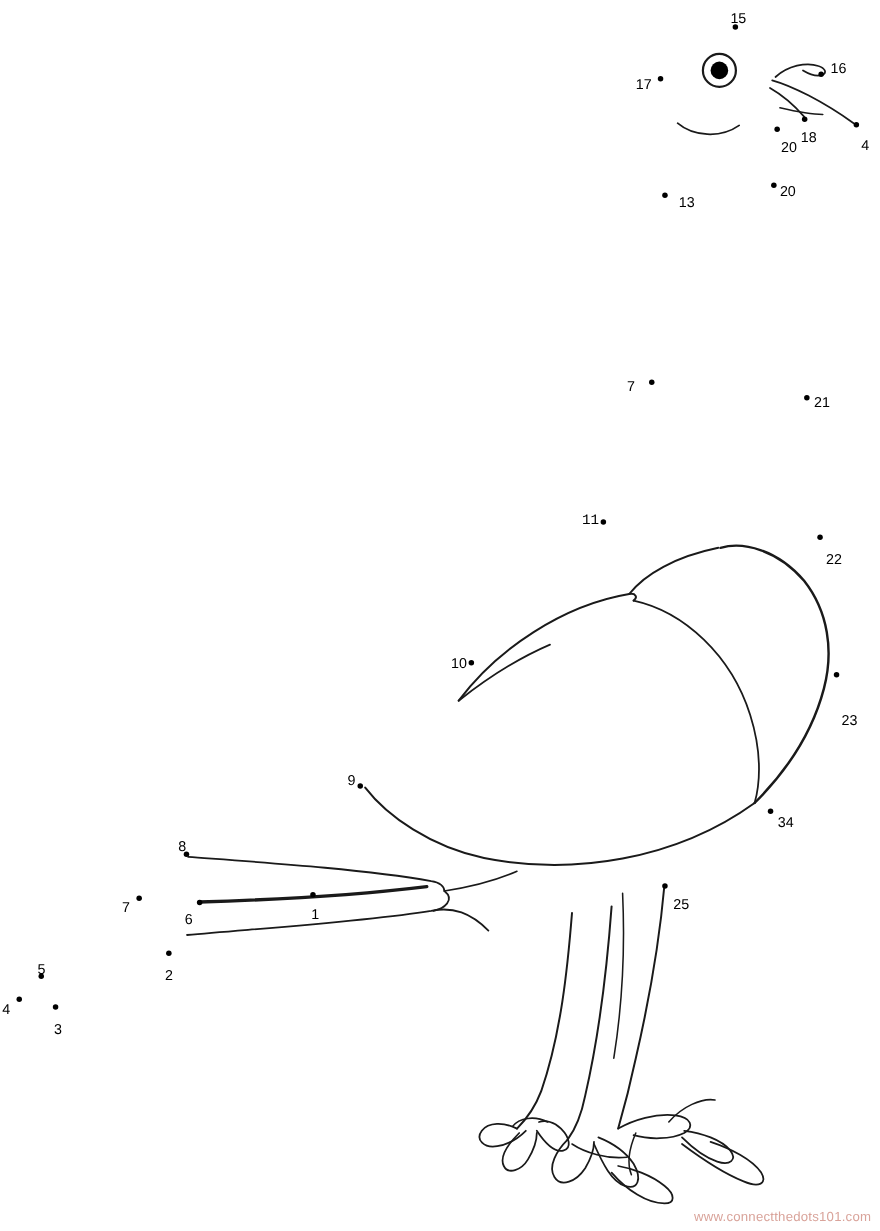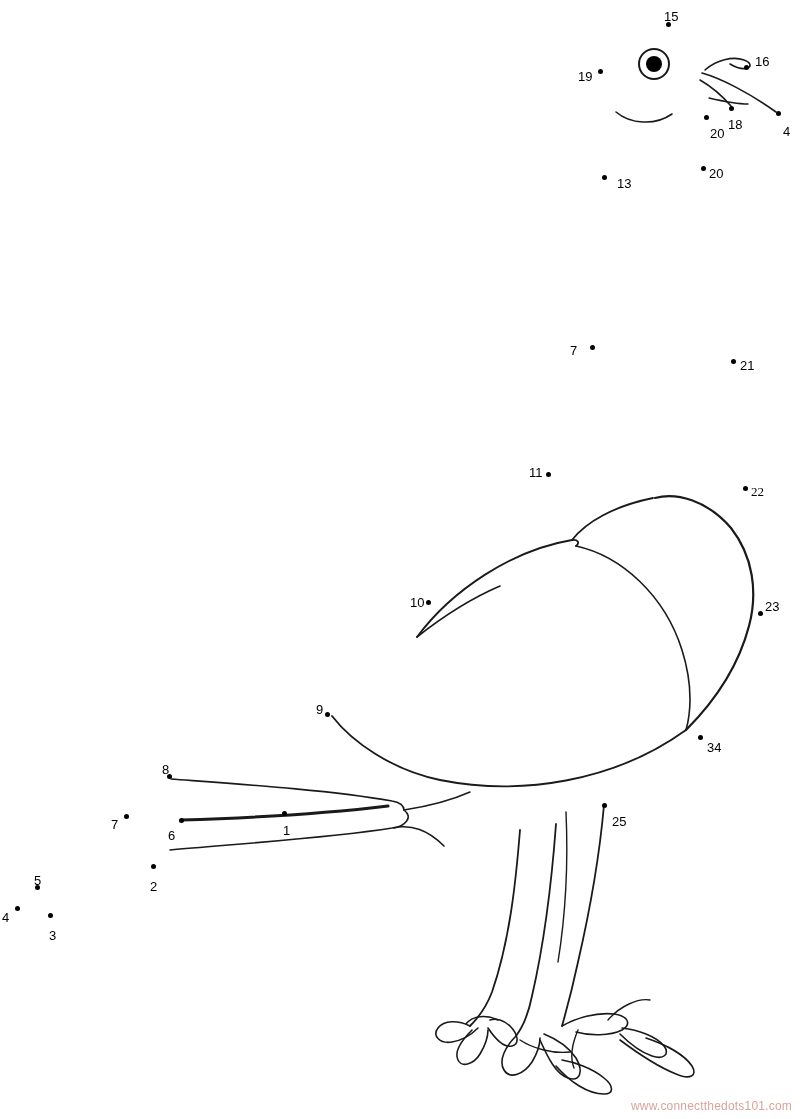--- a/index.html
+++ b/index.html
@@ -122,45 +122,45 @@
       <div class="dot-label" style="left: 168px; top: 829px;">6</div>
       <div class="dot-mark" style="left: 123.5px; top: 813.5px;"></div>
       <div class="dot-label" style="left: 111px; top: 818px;">7</div>
       <div class="dot-mark" style="left: 166.5px; top: 773.5px;"></div>
       <div class="dot-label" style="left: 162px; top: 763px;">8</div>
       <div class="dot-mark" style="left: 324.5px; top: 711.5px;"></div>
       <div class="dot-label" style="left: 316px; top: 703px;">9</div>
       <div class="dot-mark" style="left: 425.5px; top: 599.5px;"></div>
       <div class="dot-label" style="left: 410px; top: 596px;">10</div>
       <div class="dot-mark" style="left: 545.5px; top: 471.5px;"></div>
-      <div class="dot-label" style="left: 529px; top: 466px;">11</div>
+      <div class="dot-label" style="left: 529px; top: 466px; font-family: Liberation Mono, monospace;">11</div>
       <div class="dot-mark" style="left: 589.5px; top: 344.5px;"></div>
       <div class="dot-label" style="left: 570px; top: 344px;">7</div>
       <div class="dot-mark" style="left: 601.5px; top: 174.5px;"></div>
       <div class="dot-label" style="left: 617px; top: 177px;">13</div>
       <div class="dot-mark" style="left: 597.5px; top: 68.5px;"></div>
-      <div class="dot-label" style="left: 578px; top: 70px;">19</div>
+      <div class="dot-label" style="left: 578px; top: 70px;">17</div>
       <div class="dot-mark" style="left: 665.5px; top: 21.5px;"></div>
       <div class="dot-label" style="left: 664px; top: 10px;">15</div>
       <div class="dot-mark" style="left: 743.5px; top: 64.5px;"></div>
       <div class="dot-label" style="left: 755px; top: 55px; text-align: right;">16</div>
       <div class="dot-mark" style="left: 775.5px; top: 110.5px;"></div>
       <div class="dot-label" style="left: 783px; top: 125px;">4</div>
       <div class="dot-mark" style="left: 728.5px; top: 105.5px;"></div>
       <div class="dot-label" style="left: 728px; top: 118px;">18</div>
       <div class="dot-mark" style="left: 703.5px; top: 114.5px;"></div>
       <div class="dot-label" style="left: 710px; top: 127px;">20</div>
       <div class="dot-mark" style="left: 700.5px; top: 165.5px;"></div>
       <div class="dot-label" style="left: 709px; top: 167px;">20</div>
       <div class="dot-mark" style="left: 730.5px; top: 358.5px;"></div>
       <div class="dot-label" style="left: 740px; top: 359px;">21</div>
       <div class="dot-mark" style="left: 742.5px; top: 485.5px;"></div>
-      <div class="dot-label" style="left: 751px; top: 485px; font-family: Liberation Serif, serif;">22</div>
+      <div class="dot-label" style="left: 751px; top: 502px;">22</div>
       <div class="dot-mark" style="left: 757.5px; top: 610.5px;"></div>
-      <div class="dot-label" style="left: 765px; top: 600px;">23</div>
+      <div class="dot-label" style="left: 765px; top: 648px;">23</div>
       <div class="dot-mark" style="left: 697.5px; top: 734.5px;"></div>
       <div class="dot-label" style="left: 707px; top: 741px;">34</div>
       <div class="dot-mark" style="left: 601.5px; top: 802.5px;"></div>
       <div class="dot-label" style="left: 612px; top: 815px;">25</div>
     </div>
 
   <div id="watermark">www.connectthedots101.com</div>
 
 </div>
 

